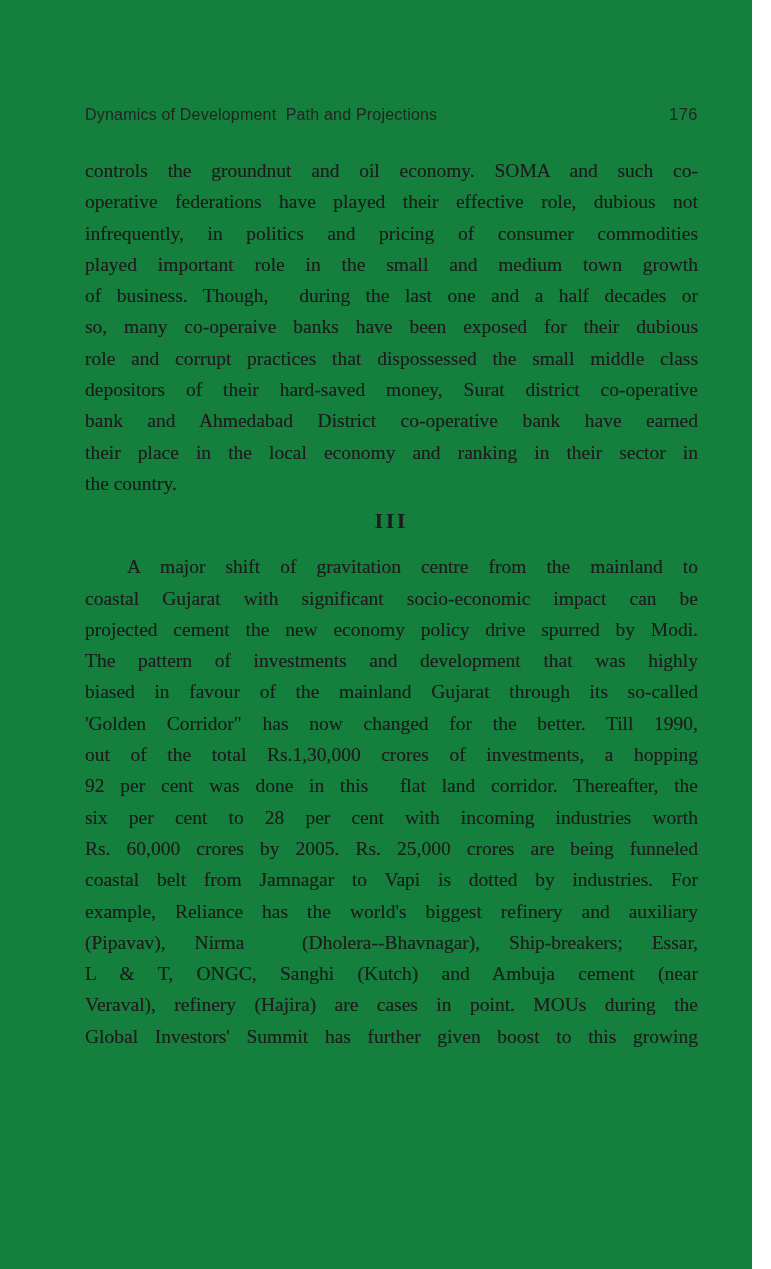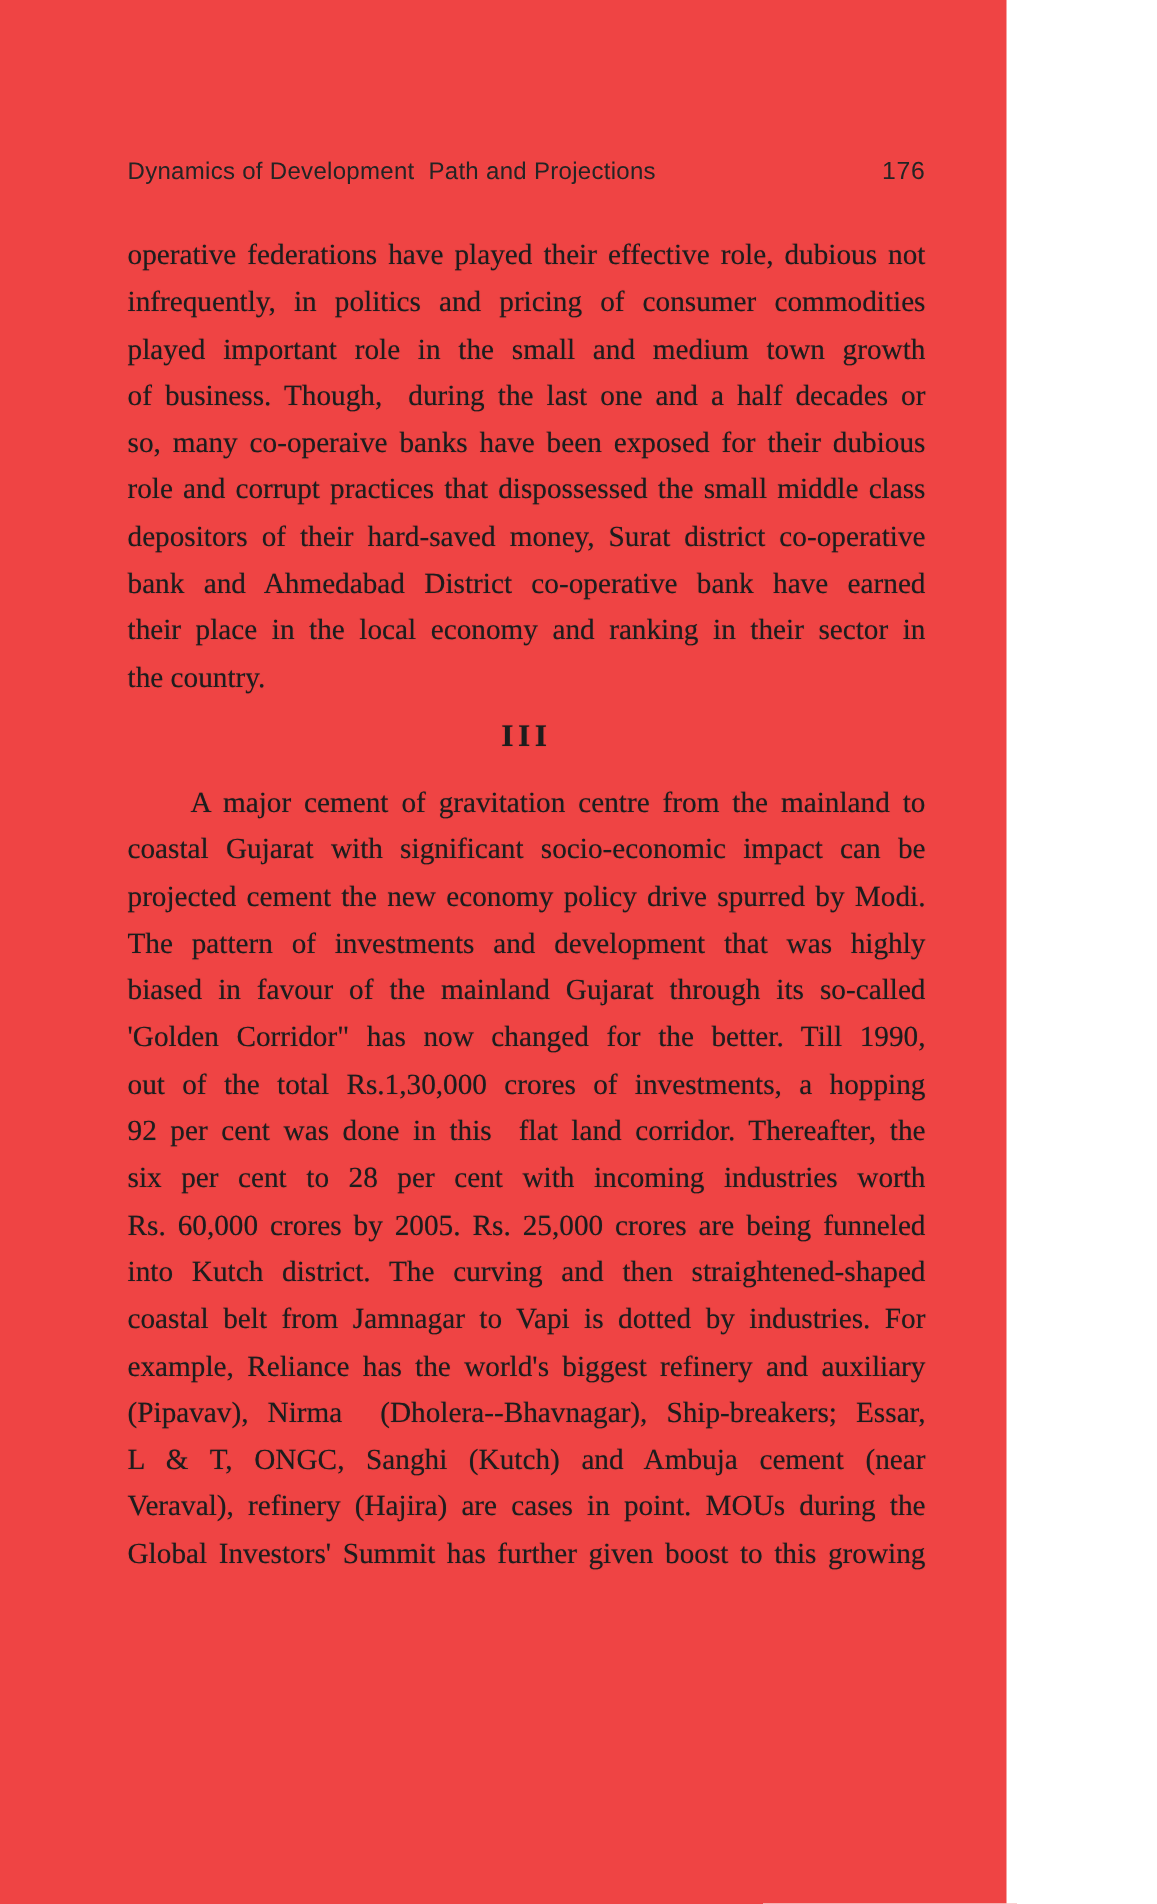--- a/index.html
+++ b/index.html
@@ -2,23 +2,23 @@
 <html><head>
 <meta charset="utf-8">
 <style>
   html, body {
     margin: 0;
     padding: 0;
     background: #ffffff;
   }
   .page {
     position: relative;
-    width: 671px;
+    width: 752px;
     height: 1269px;
-    background: #ef4444;
+    background: #15803d;
     overflow: hidden;
     color: #1e1e1e;
   }
   .running-header {
     display: flex;
     justify-content: space-between;
     align-items: baseline;
     margin: 0 54px 0 85px;
     padding-top: 103px;
     font-family: "Liberation Sans", sans-serif;
@@ -71,46 +71,46 @@
 <div class="page">
 
   <div class="running-header">
     <span class="title">Dynamics of Development&nbsp; Path and Projections</span>
     <span class="page-number">176</span>
   </div>
 
   <div class="text-block">
 
     <div>
+        <div class="line">controls the groundnut and oil economy. SOMA and such co-</div>
         <div class="line">operative federations have played their effective role, dubious not</div>
         <div class="line">infrequently, in politics and pricing of consumer commodities</div>
         <div class="line">played important role in the small and medium town growth</div>
         <div class="line">of business. Though,&nbsp; during the last one and a half decades or</div>
         <div class="line">so, many co-operaive banks have been exposed for their dubious</div>
         <div class="line">role and corrupt practices that dispossessed the small middle class</div>
         <div class="line">depositors of their hard-saved money, Surat district co-operative</div>
         <div class="line">bank and Ahmedabad District co-operative bank have earned</div>
         <div class="line">their place in the local economy and ranking in their sector in</div>
         <div class="line flush-left">the country.</div>
       </div>
 
     <div class="section-heading">III</div>
 
     <div>
-        <div class="line indent">A major cement of gravitation centre from the mainland to</div>
+        <div class="line indent">A major shift of gravitation centre from the mainland to</div>
         <div class="line">coastal Gujarat with significant socio-economic impact can be</div>
         <div class="line">projected cement the new economy policy drive spurred by Modi.</div>
         <div class="line">The pattern of investments and development that was highly</div>
         <div class="line">biased in favour of the mainland Gujarat through its so-called</div>
         <div class="line">'Golden Corridor" has now changed for the better. Till 1990,</div>
         <div class="line">out of the total Rs.1,30,000 crores of investments, a hopping</div>
         <div class="line">92 per cent was done in this&nbsp; flat land corridor. Thereafter, the</div>
         <div class="line">six per cent to 28 per cent with incoming industries worth</div>
         <div class="line">Rs. 60,000 crores by 2005. Rs. 25,000 crores are being funneled</div>
-        <div class="line">into Kutch district. The curving and then straightened-shaped</div>
         <div class="line">coastal belt from Jamnagar to Vapi is dotted by industries. For</div>
         <div class="line">example, Reliance has the world's biggest refinery and auxiliary</div>
         <div class="line">(Pipavav), Nirma&nbsp; (Dholera--Bhavnagar), Ship-breakers; Essar,</div>
         <div class="line">L &amp; T, ONGC, Sanghi (Kutch) and Ambuja cement (near</div>
         <div class="line">Veraval), refinery (Hajira) are cases in point. MOUs during the</div>
         <div class="line">Global Investors' Summit has further given boost to this growing</div>
       </div>
 
   </div>
 

